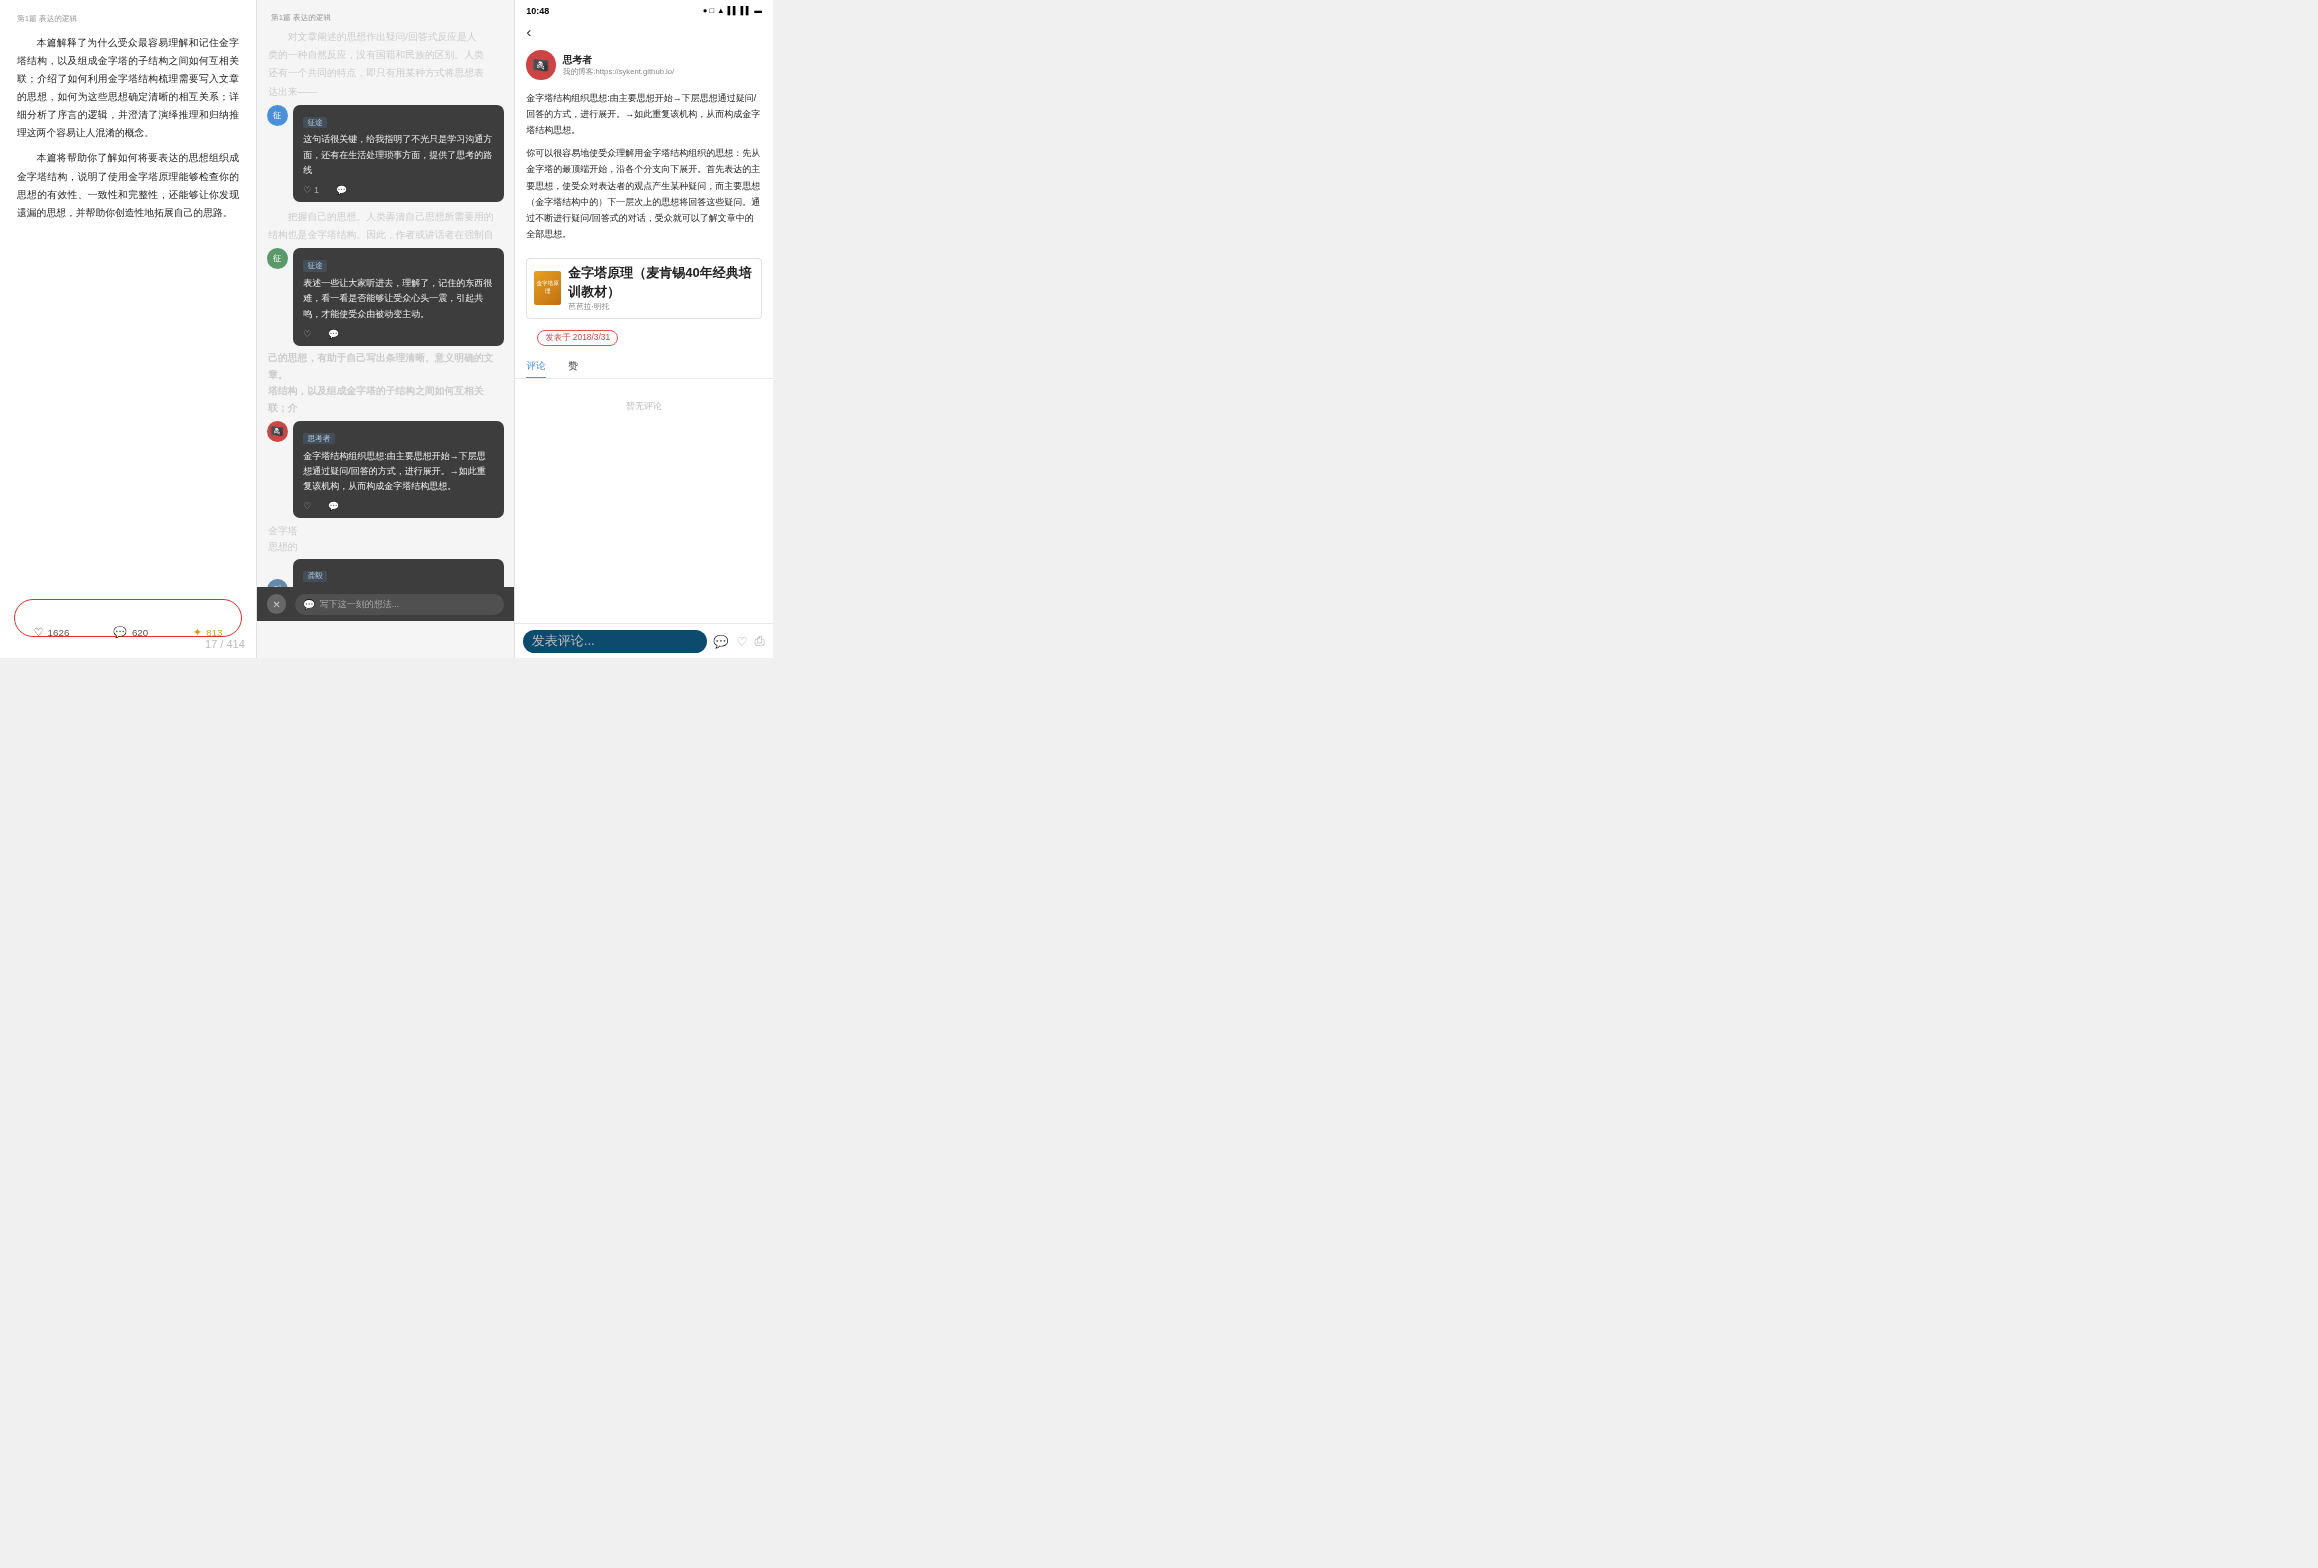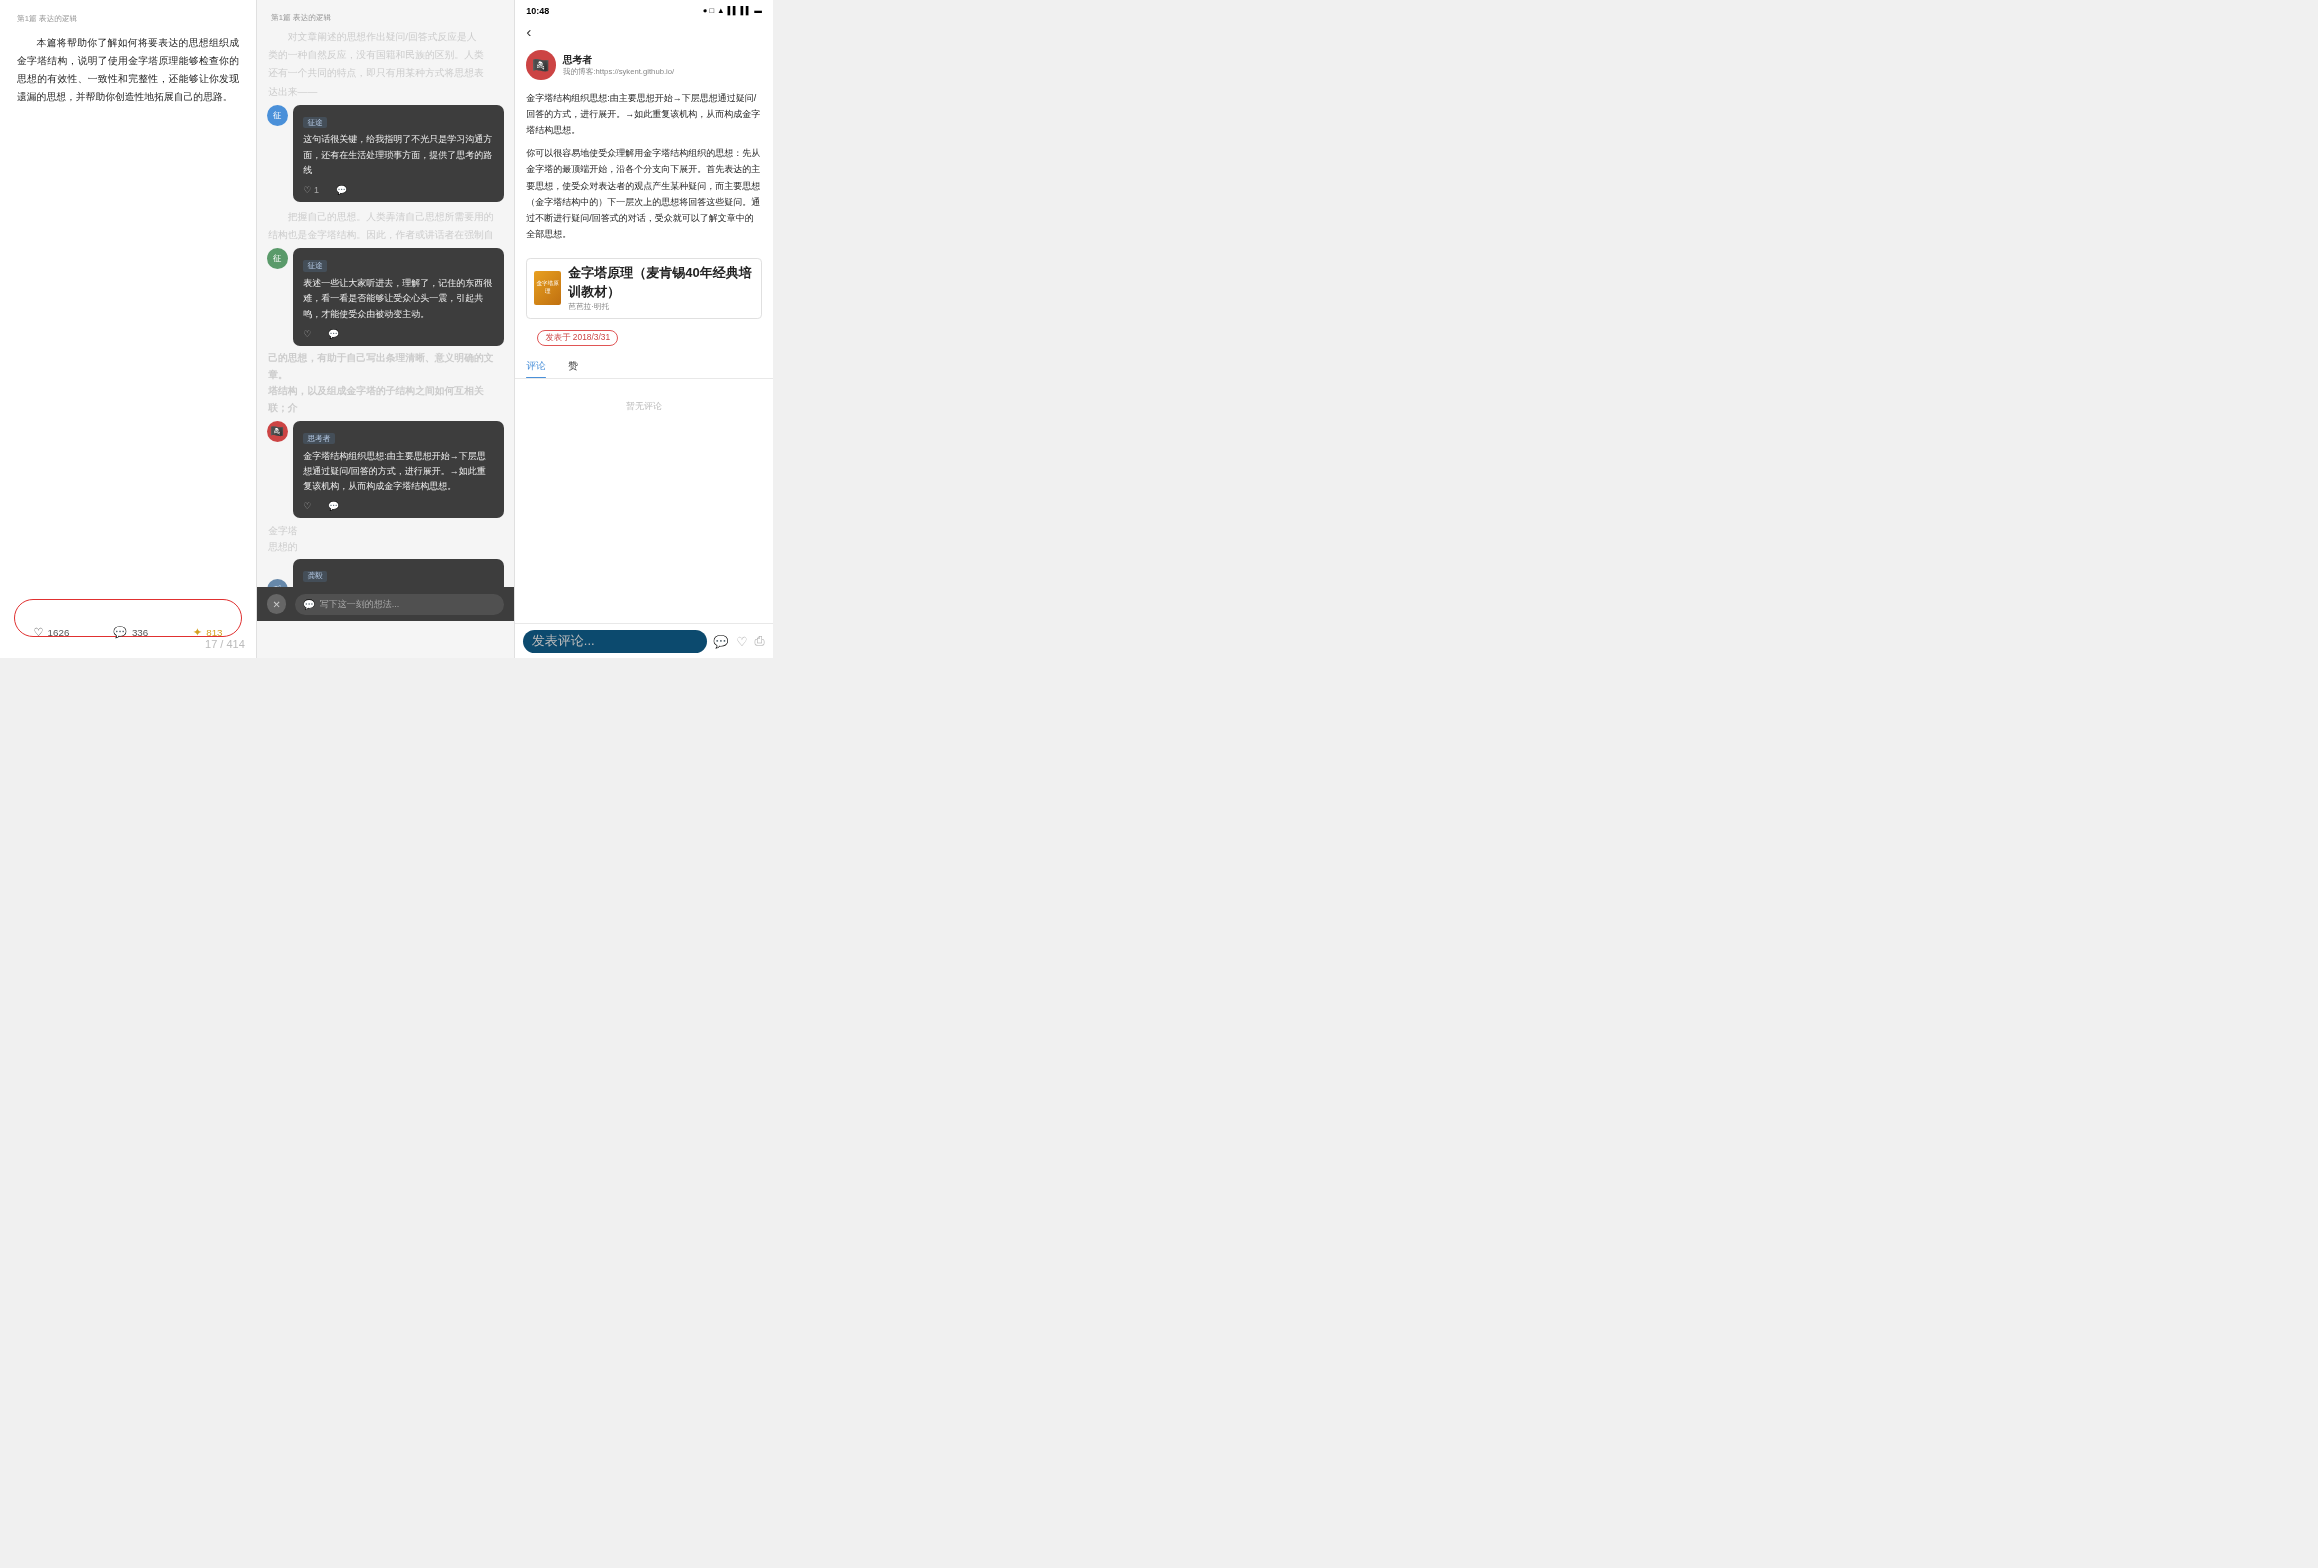--- a/index.html
+++ b/index.html
@@ -377,31 +377,32 @@
       color: #aaa;
       cursor: pointer;
     }
   </style>
 </head>
 <body>
 
 <div class="panel panel-1">
   <div class="panel-header">第1篇 表达的逻辑</div>
   <div class="panel-content">
+    <p>本篇解释了为什么受众最容易理解和记住金字塔结构，以及组成金字塔的子结构之间如何互相关联；介绍了如何利用金字塔结构梳理需要写入文章的思想，如何为这些思想确定清晰的相互关系；详细分析了序言的逻辑，并澄清了演绎推理和归纳推理这两个容易让人混淆的概念。</p>
     <p>本篇将帮助你了解如何将要表达的思想组织成金字塔结构，说明了使用金字塔原理能够检查你的思想的有效性、一致性和完整性，还能够让你发现遗漏的思想，并帮助你创造性地拓展自己的思路。</p>
   </div>
   <div class="red-circle-underline"></div>
   <div class="panel-footer">
     <div class="action-btn">
       <span class="icon-heart">♡</span>
       <span>1626</span>
     </div>
     <div class="action-btn">
       <span class="icon-comment">💬</span>
-      <span>336</span>
+      <span>620</span>
     </div>
     <div class="action-btn">
       <span class="icon-share">✦</span>
       <span style="color:#d4a020;">813</span>
     </div>
   </div>
   <div class="page-num">17 / 414</div>
 </div>
 
 <div class="panel panel-2">

